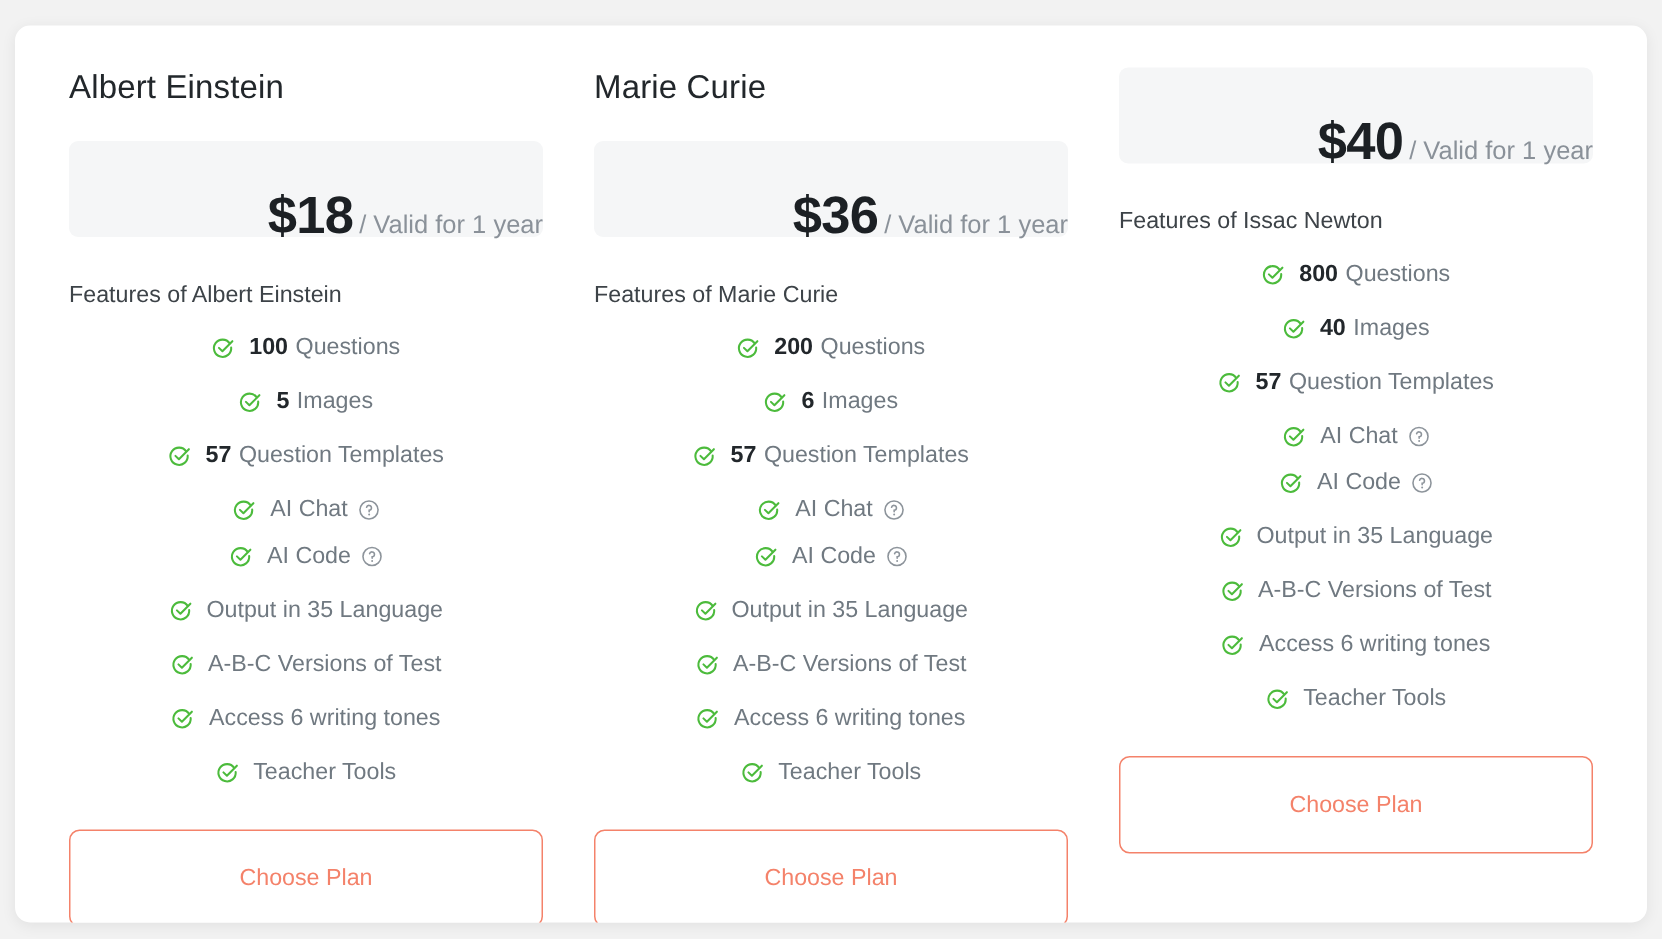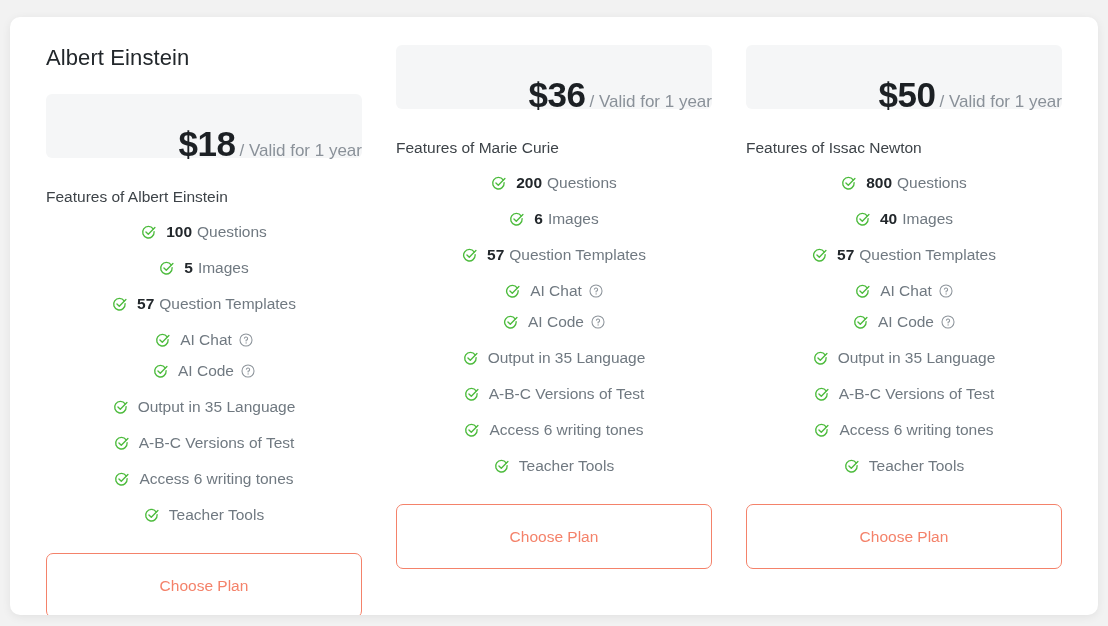--- a/index.html
+++ b/index.html
@@ -231,20 +231,21 @@
             <svg viewBox="0 0 20 20" class="check-icon">
               <path d="M15.2 6.2 A7.2 7.2 0 1 0 16.4 9.6" fill="none" stroke="#4cbb3c" stroke-width="1.7" stroke-linecap="round"></path>
               <path d="M6.2 9.9 L9.1 12.7 L17.4 4.3" fill="none" stroke="#4cbb3c" stroke-width="1.7" stroke-linecap="round" stroke-linejoin="round"></path>
             </svg>
             <span class="feature-text">Teacher Tools</span>
           </li>
         </ul>
         <button class="choose-plan">Choose Plan</button>
       </div>
       <div class="plan">
+        <div class="plan-title">Marie Curie</div>
         <div class="price-box">
           <span class="price-amount">$36</span>
           <span class="price-period">/ Valid for 1 year</span>
         </div>
         <div class="features-heading">Features of Marie Curie</div>
         <ul class="feature-list">
           <li class="feature">
             <svg viewBox="0 0 20 20" class="check-icon">
               <path d="M15.2 6.2 A7.2 7.2 0 1 0 16.4 9.6" fill="none" stroke="#4cbb3c" stroke-width="1.7" stroke-linecap="round"></path>
               <path d="M6.2 9.9 L9.1 12.7 L17.4 4.3" fill="none" stroke="#4cbb3c" stroke-width="1.7" stroke-linecap="round" stroke-linejoin="round"></path>
@@ -318,21 +319,21 @@
               <path d="M15.2 6.2 A7.2 7.2 0 1 0 16.4 9.6" fill="none" stroke="#4cbb3c" stroke-width="1.7" stroke-linecap="round"></path>
               <path d="M6.2 9.9 L9.1 12.7 L17.4 4.3" fill="none" stroke="#4cbb3c" stroke-width="1.7" stroke-linecap="round" stroke-linejoin="round"></path>
             </svg>
             <span class="feature-text">Teacher Tools</span>
           </li>
         </ul>
         <button class="choose-plan">Choose Plan</button>
       </div>
       <div class="plan">
         <div class="price-box">
-          <span class="price-amount">$50</span>
+          <span class="price-amount">$40</span>
           <span class="price-period">/ Valid for 1 year</span>
         </div>
         <div class="features-heading">Features of Issac Newton</div>
         <ul class="feature-list">
           <li class="feature">
             <svg viewBox="0 0 20 20" class="check-icon">
               <path d="M15.2 6.2 A7.2 7.2 0 1 0 16.4 9.6" fill="none" stroke="#4cbb3c" stroke-width="1.7" stroke-linecap="round"></path>
               <path d="M6.2 9.9 L9.1 12.7 L17.4 4.3" fill="none" stroke="#4cbb3c" stroke-width="1.7" stroke-linecap="round" stroke-linejoin="round"></path>
             </svg>
             <span class="feature-value">800</span>

